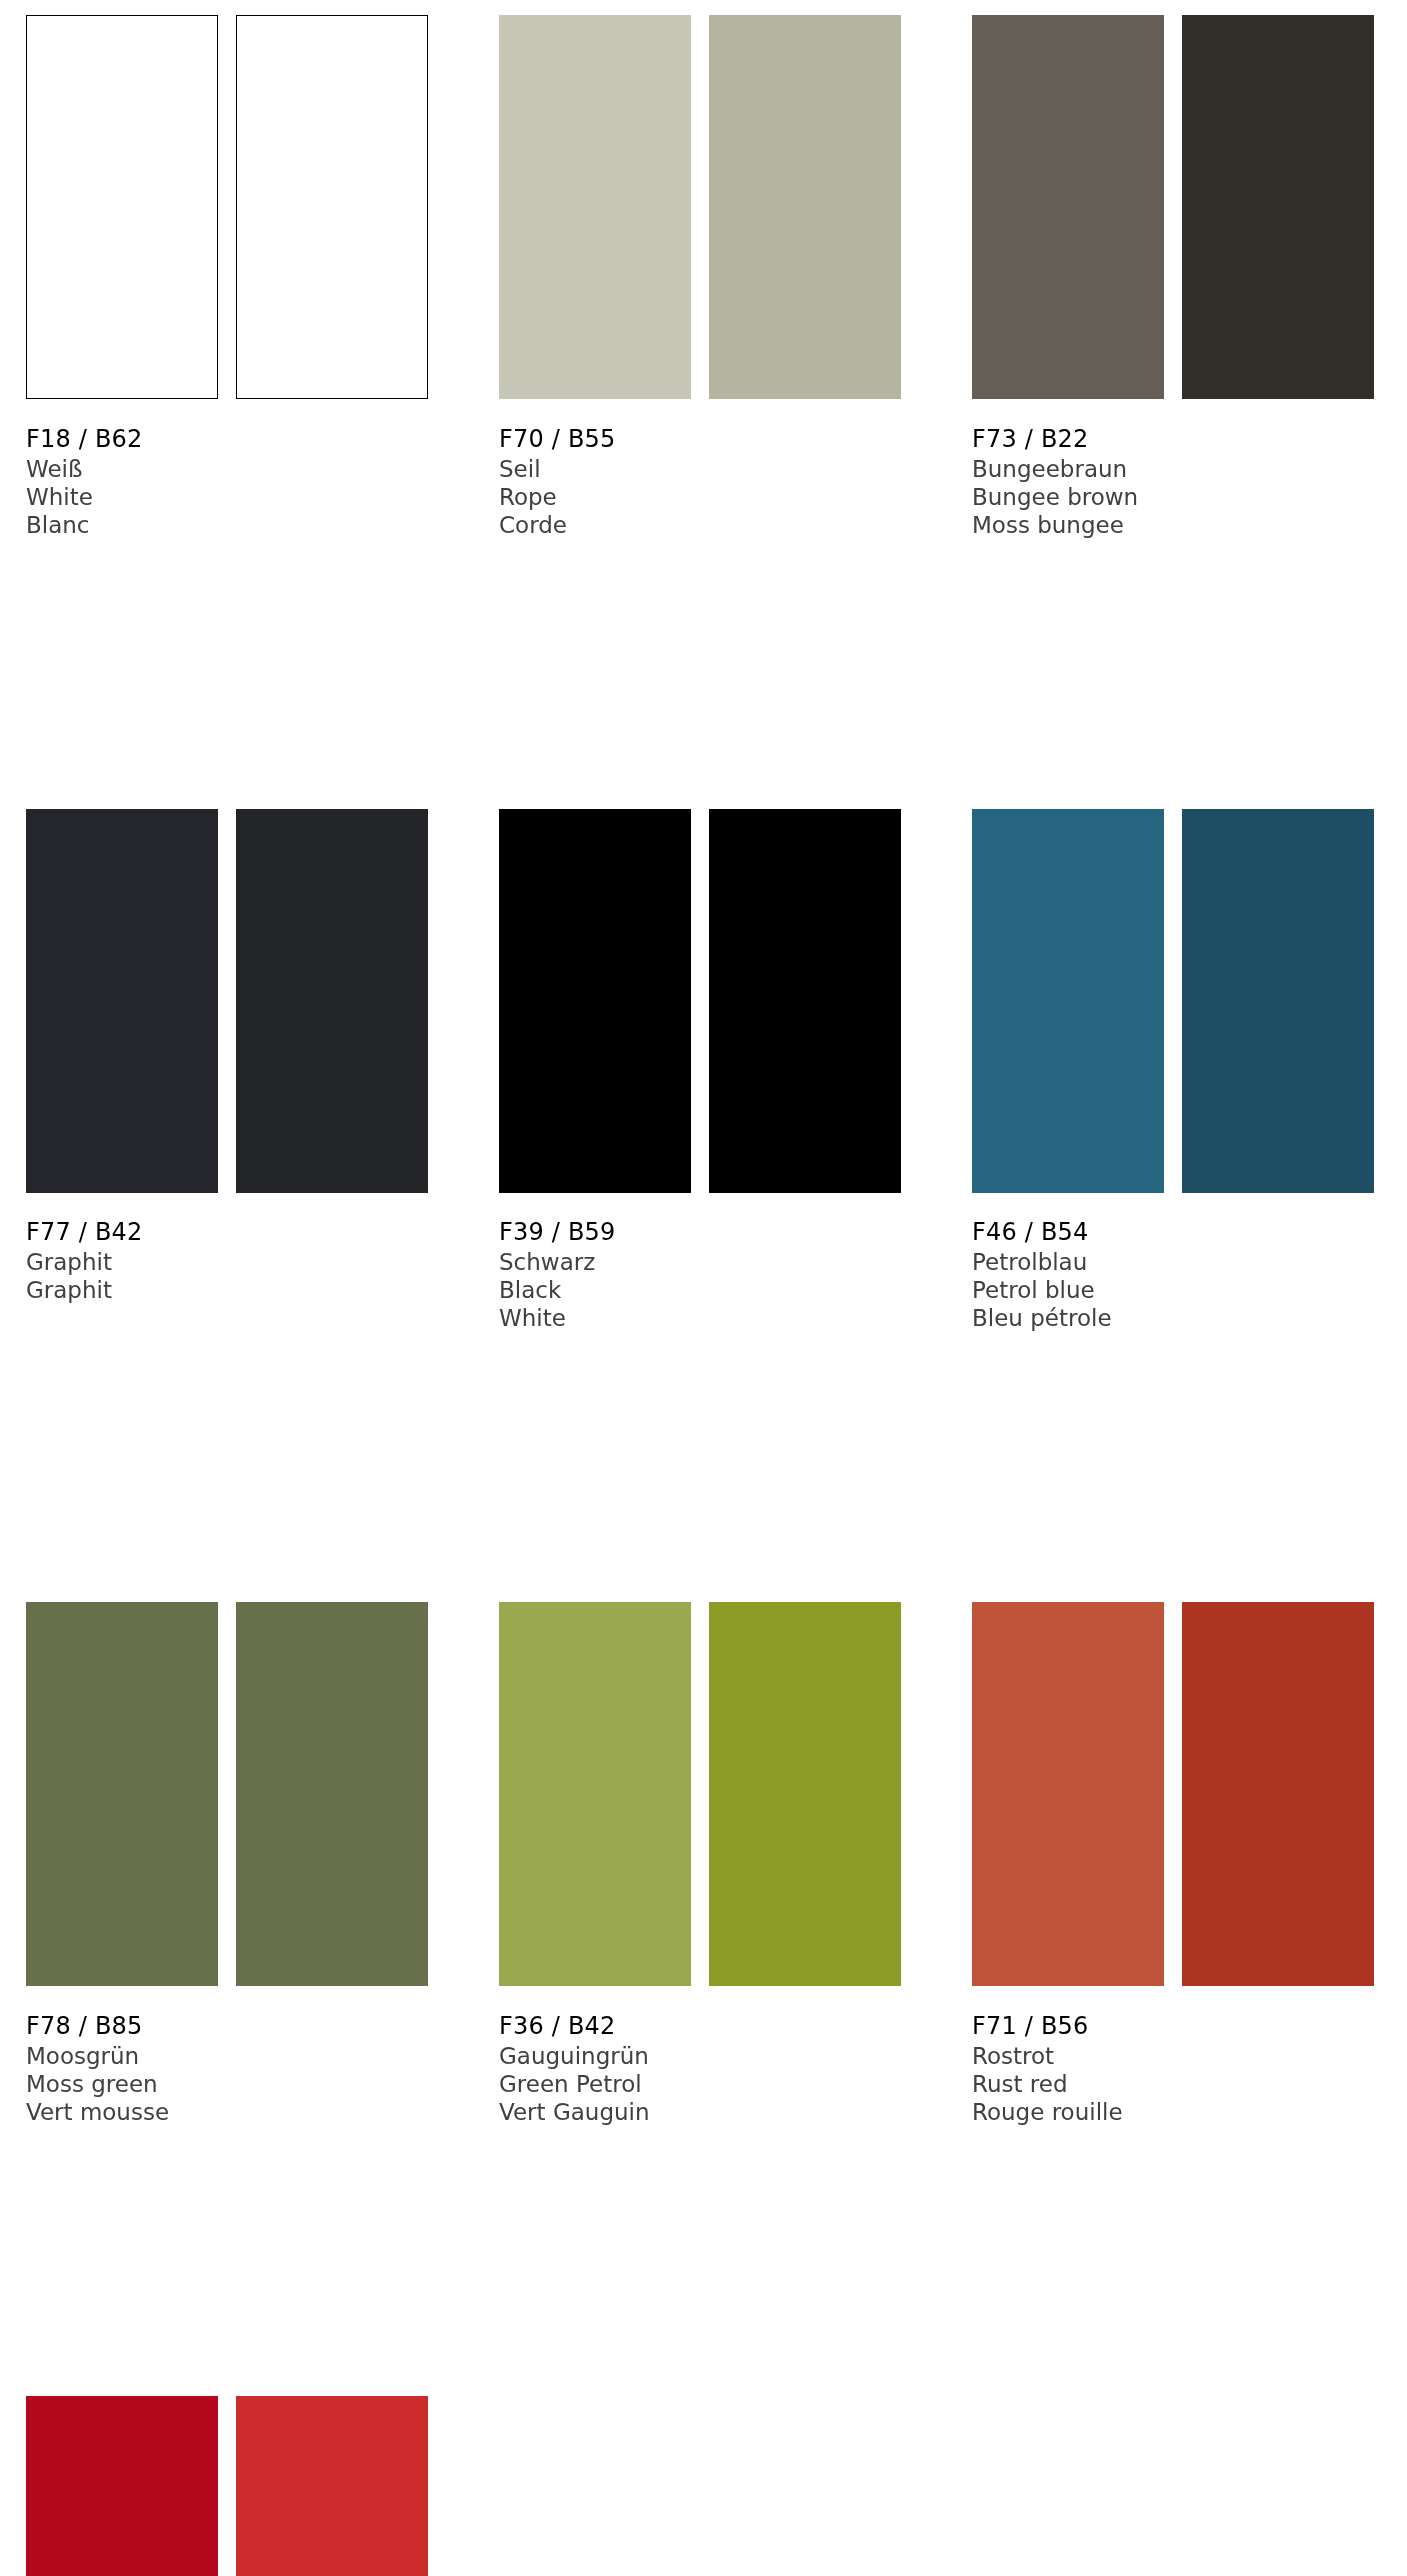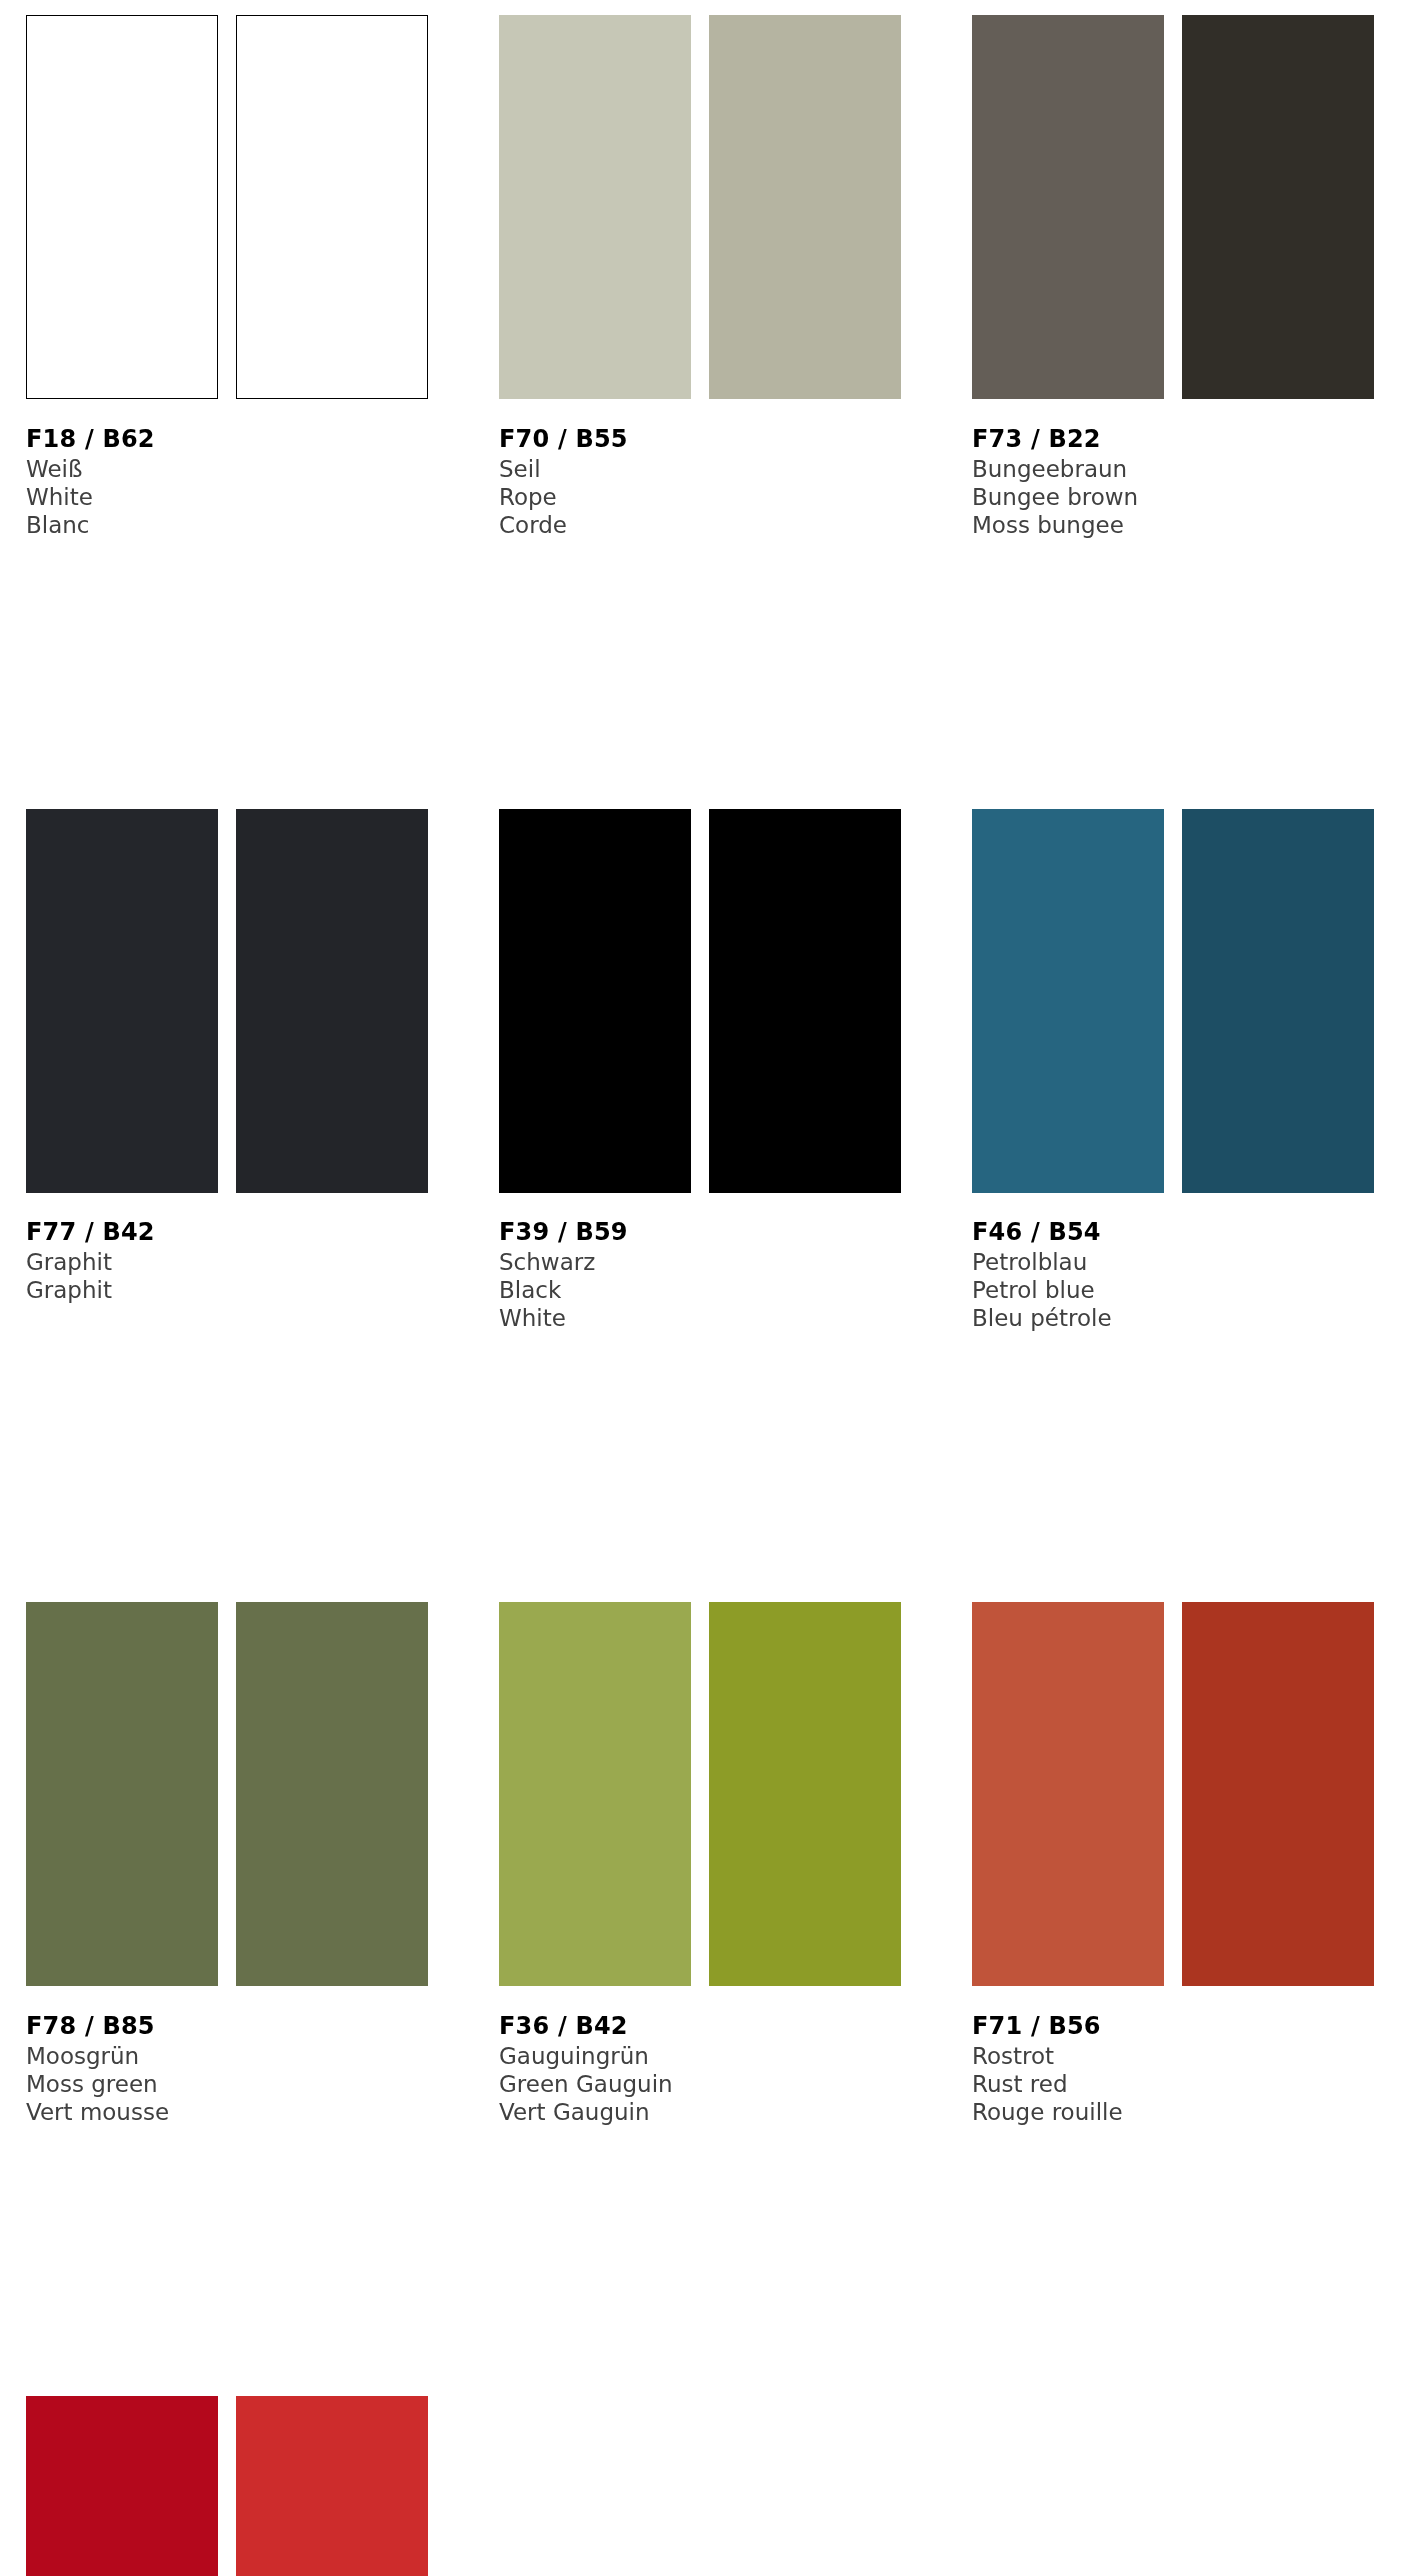--- a/index.html
+++ b/index.html
@@ -56,21 +56,21 @@
   
   .chip.outlined {
     border: 1.1px solid #000000;
   }
 
   .labels {
     padding-top: 24.5px;
   }
 
   .code {
-    font-weight: bold;
+    font-weight: normal;
     font-size: 24px;
     line-height: 31px;
     color: #000000;
     letter-spacing: 0.2px;
     white-space: nowrap;
   }
 
   .name {
     font-weight: normal;
     font-size: 23px;
@@ -168,21 +168,21 @@
         </div>
       </div>
       <div class="swatch-card">
         <div class="chips">
           <div class="chip" style="background-color: rgb(154, 169, 79);"></div>
           <div class="chip" style="background-color: rgb(141, 156, 39);"></div>
         </div>
         <div class="labels">
           <div class="code">F36 / B42</div>
           <div class="name">Gauguingrün</div>
-          <div class="name">Green Gauguin</div>
+          <div class="name">Green Petrol</div>
           <div class="name">Vert Gauguin</div>
         </div>
       </div>
       <div class="swatch-card">
         <div class="chips">
           <div class="chip" style="background-color: rgb(192, 84, 58);"></div>
           <div class="chip" style="background-color: rgb(171, 53, 32);"></div>
         </div>
         <div class="labels">
           <div class="code">F71 / B56</div>

